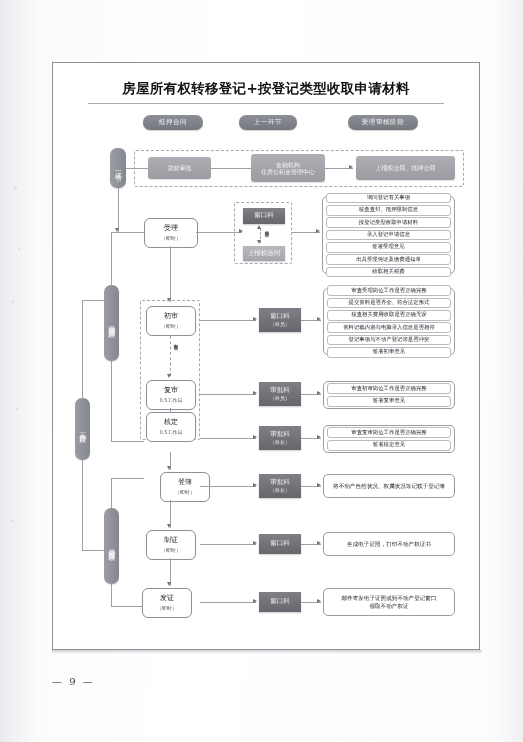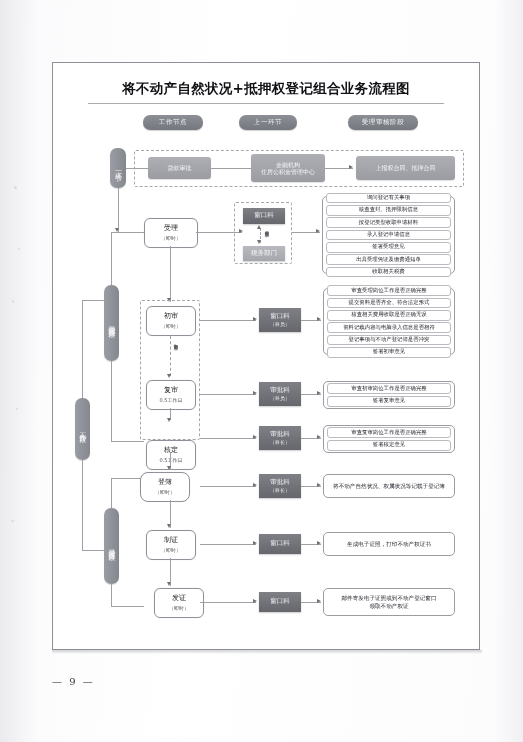--- a/index.html
+++ b/index.html
@@ -128,25 +128,25 @@
 <div class="scan-edge-l"></div>
 <div class="scan-edge-r"></div>
 <div class="speck" style="left:14px;top:186px;width:3px;height:3px;"></div>
 <div class="speck" style="left:18px;top:248px;width:2px;height:2px;"></div>
 <div class="speck" style="left:12px;top:300px;width:2px;height:3px;"></div>
 <div class="speck" style="left:16px;top:408px;width:2px;height:2px;"></div>
 <div class="speck" style="left:11px;top:520px;width:3px;height:2px;"></div>
 
 <div id="annex-label">附4</div>
 <div id="doc-frame"></div>
-<div id="page-title">将不动产自然状况+抵押权登记组合业务流程图</div>
+<div id="page-title">房屋所有权转移登记+按登记类型收取申请材料</div>
 <div id="title-rule"></div>
 
 <div class="hdr-pill" style="left:143px;top:115px;width:60px;">
-  <span>工作节点</span>
+  <span>抵押合同</span>
 </div>
 <div class="hdr-pill" style="left:239px;top:115px;width:58px;">
   <span>上一环节</span>
 </div>
 <div class="hdr-pill" style="left:348px;top:115px;width:70px;">
   <span>受理审核阶段</span>
 </div>
 
 <div class="vstage" style="left:75px;top:398px;height:62px;">
   <span>工作阶段</span>
@@ -203,21 +203,21 @@
 
 <div class="dash-group" style="left:234px;top:202px;width:58px;height:62px;"></div>
 <div class="dept" style="left:243px;top:208px;width:42px;height:16px;">
   <span class="d-main">窗口科</span>
 </div>
 <div class="ln-v" style="left:260px;top:228px;height:15px;border-left:1px dashed #9fa1a7;background:none;width:0;"></div>
 <div class="arr-u" style="left:257.4px;top:225px;"></div>
 <div class="arr-d" style="left:257.4px;top:240px;"></div>
 <div class="vtiny" style="left:264px;top:227px;">税费信息共享</div>
 <div class="dept light" style="left:243px;top:246px;width:42px;height:15px;">
-  <span class="d-main">税务部门</span>
+  <span class="d-main">上报权合同</span>
 </div>
 
 <div class="ln-h" style="left:292px;top:232px;width:28px;"></div>
 <div class="arr-r" style="left:316px;top:229.4px;"></div>
 <div class="content-box" style="left:322px;top:196px;width:133px;height:78px;">
   <div class="content-line">询问登记有关事项</div>
   <div class="content-line">核查查封、抵押限制信息</div>
   <div class="content-line">按登记类型收取申请材料</div>
   <div class="content-line">录入登记申请信息</div>
   <div class="content-line">签署受理意见</div>
@@ -268,41 +268,41 @@
 <div class="ln-h" style="left:301px;top:394px;width:20px;"></div>
 <div class="arr-r" style="left:317px;top:391.4px;"></div>
 <div class="content-box" style="left:323px;top:381px;width:132px;height:28px;">
   <div class="content-line">审查初审岗位工作是否正确完整</div>
   <div class="content-line">签署复审意见</div>
 </div>
 
 <div class="ln-v" style="left:170px;top:408px;height:12px;"></div>
 <div class="arr-d" style="left:167.4px;top:418px;"></div>
 
-<div class="node" style="left:146px;top:440px;width:48px;height:28px;">
+<div class="node" style="left:146px;top:412px;width:48px;height:28px;">
   <span class="n-main">核定</span>
   <span class="n-sub">0.5工作日</span>
 </div>
 <div class="ln-h" style="left:200px;top:438px;width:56px;"></div>
 <div class="arr-r" style="left:253px;top:435.4px;"></div>
 <div class="dept" style="left:259px;top:426px;width:42px;height:24px;">
   <span class="d-main">审批科</span>
   <span class="d-sub">（科长）</span>
 </div>
 <div class="ln-h" style="left:301px;top:438px;width:20px;"></div>
 <div class="arr-r" style="left:317px;top:435.4px;"></div>
 <div class="content-box" style="left:323px;top:425px;width:132px;height:28px;">
   <div class="content-line">审查复审岗位工作是否正确完整</div>
   <div class="content-line">签署核定意见</div>
 </div>
 
 <div class="ln-v" style="left:170px;top:452px;height:18px;"></div>
 <div class="arr-d" style="left:167.4px;top:466px;"></div>
 
-<div class="node" style="left:140px;top:472px;width:48px;height:28px;border-radius:8px;">
+<div class="node" style="left:160px;top:472px;width:48px;height:28px;">
   <span class="n-main">登簿</span>
   <span class="n-sub">（即时）</span>
 </div>
 <div class="ln-h" style="left:200px;top:486px;width:56px;"></div>
 <div class="arr-r" style="left:253px;top:483.4px;"></div>
 <div class="dept" style="left:259px;top:474px;width:42px;height:24px;">
   <span class="d-main">审批科</span>
   <span class="d-sub">（科长）</span>
 </div>
 <div class="ln-h" style="left:301px;top:486px;width:20px;"></div>
@@ -325,21 +325,21 @@
 </div>
 <div class="ln-h" style="left:301px;top:544px;width:20px;"></div>
 <div class="arr-r" style="left:317px;top:541.4px;"></div>
 <div class="content-box" style="left:323px;top:532px;width:132px;height:24px;">
   <div class="content-plain">生成电子证照，打印不动产权证书</div>
 </div>
 
 <div class="ln-v" style="left:170px;top:558px;height:28px;"></div>
 <div class="arr-d" style="left:167.4px;top:582px;"></div>
 
-<div class="node" style="left:154px;top:588px;width:48px;height:28px;">
+<div class="node" style="left:142px;top:588px;width:48px;height:28px;">
   <span class="n-main">发证</span>
   <span class="n-sub">（即时）</span>
 </div>
 <div class="ln-h" style="left:200px;top:602px;width:56px;"></div>
 <div class="arr-r" style="left:253px;top:599.4px;"></div>
 <div class="dept" style="left:259px;top:592px;width:42px;height:20px;">
   <span class="d-main">窗口科</span>
 </div>
 <div class="ln-h" style="left:301px;top:602px;width:20px;"></div>
 <div class="arr-r" style="left:317px;top:599.4px;"></div>

